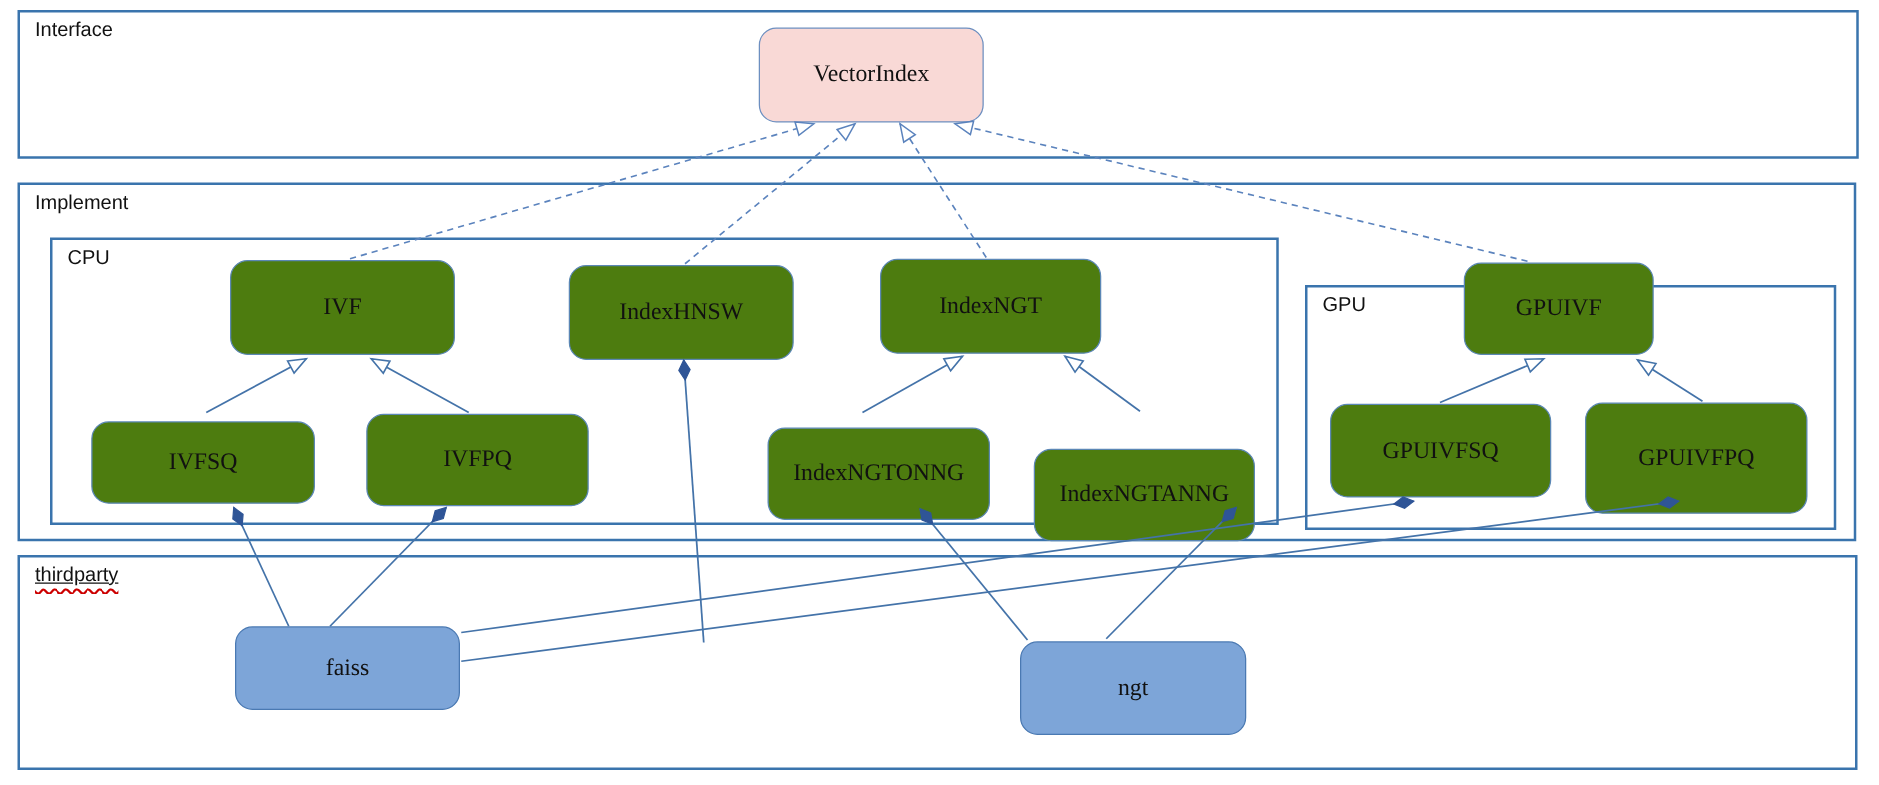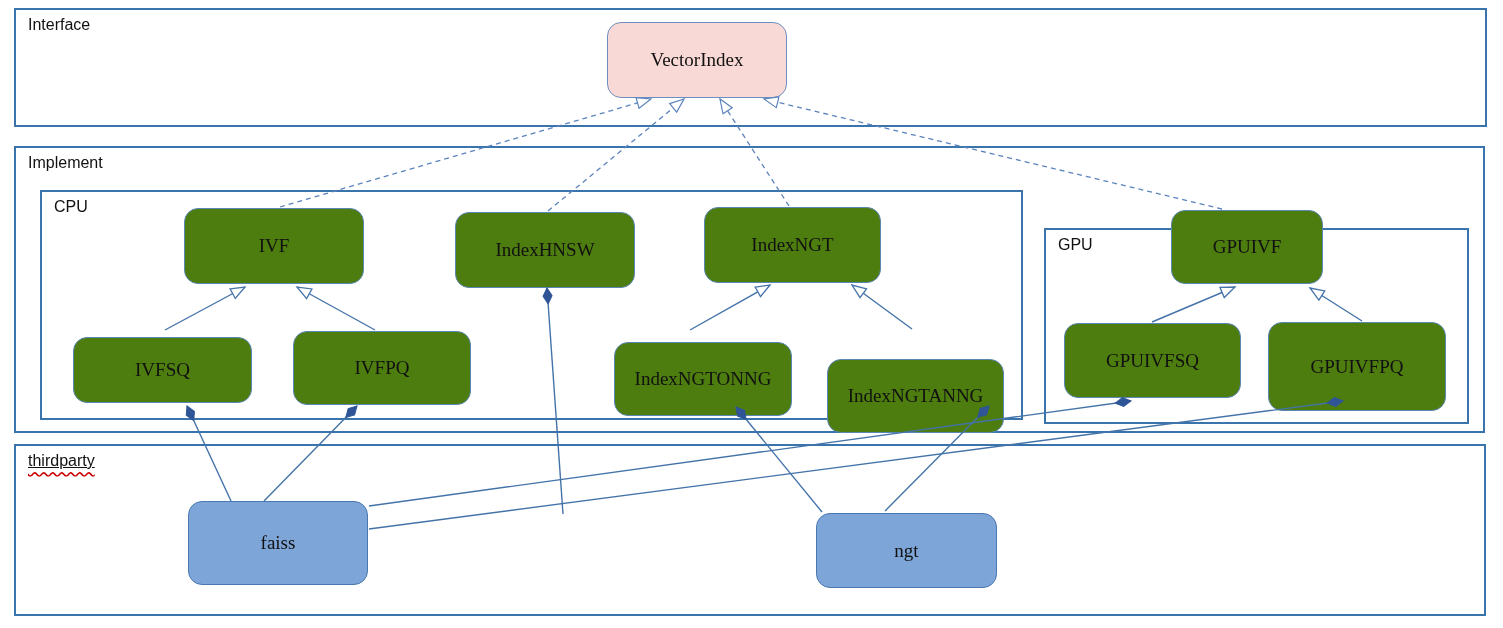--- a/index.html
+++ b/index.html
@@ -95,21 +95,21 @@
   </div>
 
   <div class="node node-impl" style="left:1064px;top:323px;width:177px;height:75px;">
     <span>GPUIVFSQ</span>
   </div>
 
   <div class="node node-impl" style="left:1268px;top:322px;width:178px;height:89px;">
     <span>GPUIVFPQ</span>
   </div>
 
-  <div class="node node-lib" style="left:188px;top:501px;width:180px;height:84px;">
+  <div class="node node-lib" style="left:188px;top:501px;width:180px;height:67px;">
     <span>faiss</span>
   </div>
 
 
   <div class="node node-lib" style="left:816px;top:513px;width:181px;height:75px;">
     <span>ngt</span>
   </div>
 
   <svg class="edges" width="1503" height="628" viewBox="0 0 1503 628">
     <defs>

